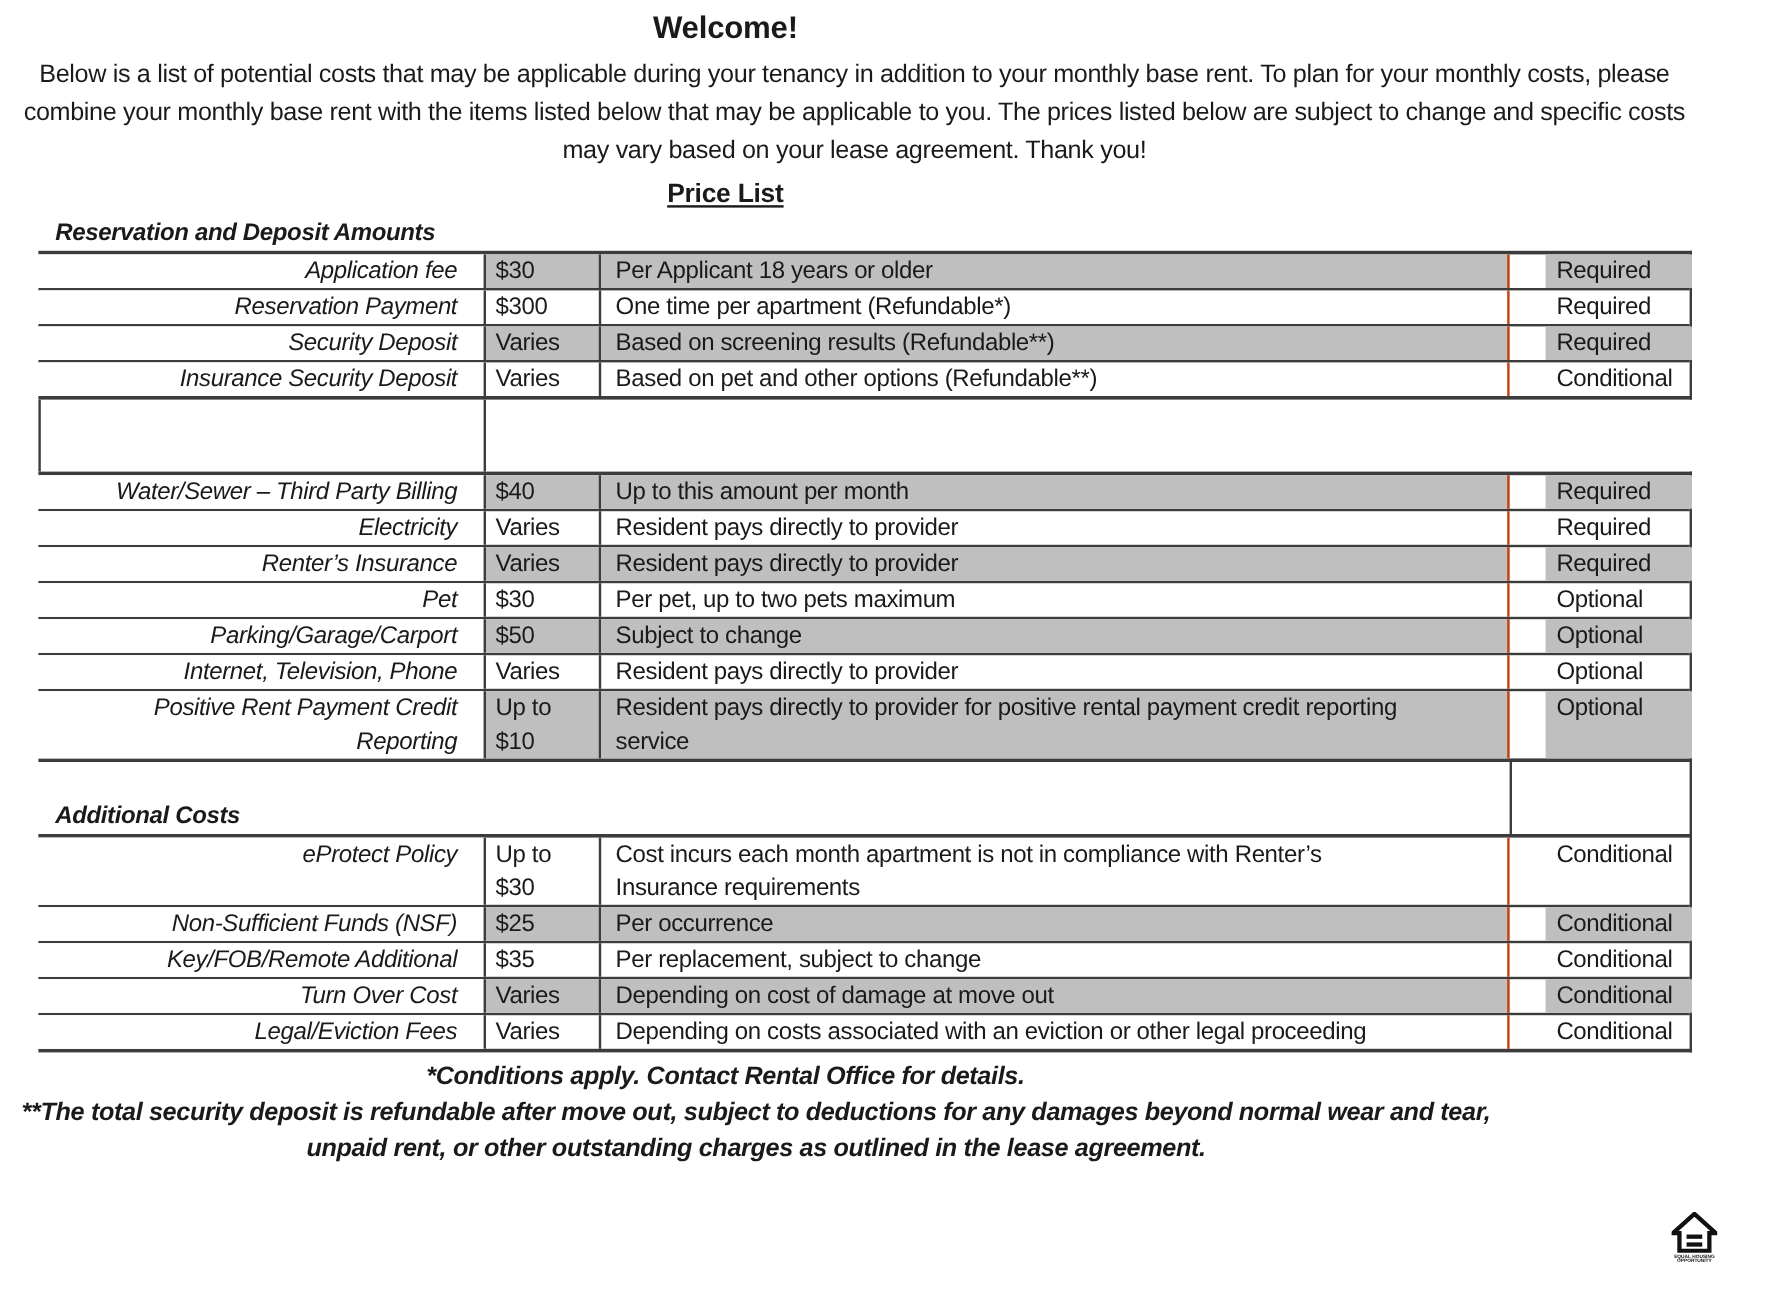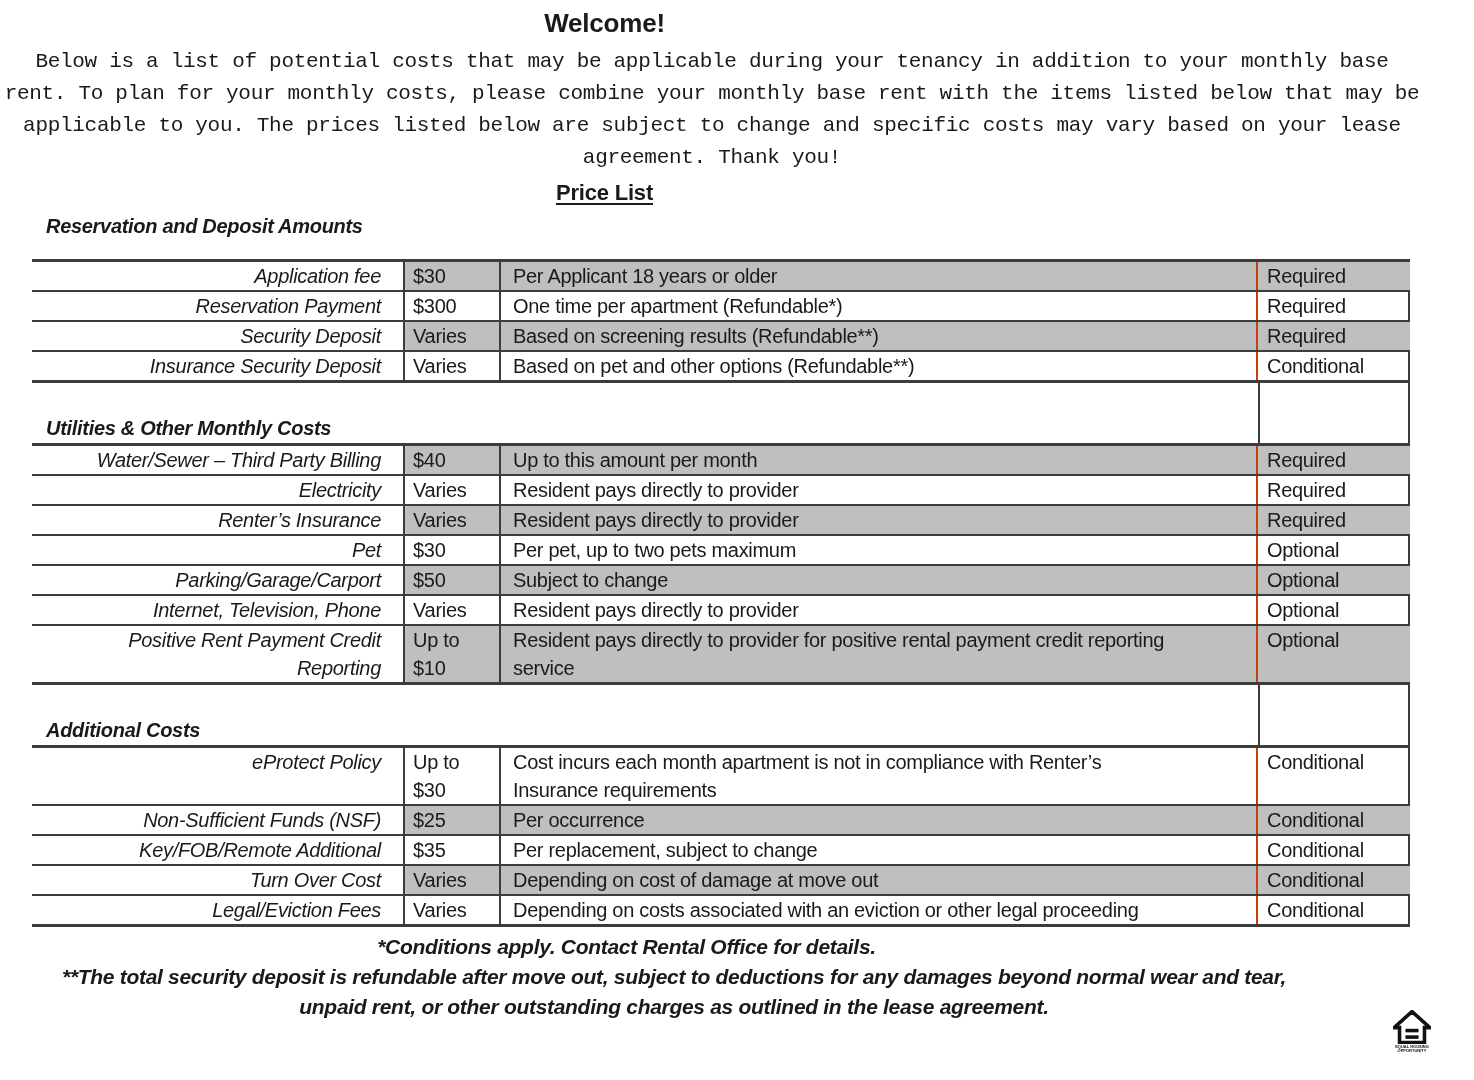--- a/index.html
+++ b/index.html
@@ -3,50 +3,50 @@
 <meta charset="utf-8">
 <style>
   * { margin:0; padding:0; box-sizing:border-box; }
   html,body { width:1474px; height:1080px; background:#ffffff; overflow:hidden;
               font-family:"Liberation Sans", sans-serif; color:#1a1a1a; }
   .page { position:relative; width:1209px; height:1080px; padding-top:8px; }
 
   
   .doc-title { text-align:center; font-size:26px; font-weight:700; line-height:30px; letter-spacing:-0.2px; }
   .intro { width:1424px; margin:8px auto 0 auto; text-align:center; font-size:21px;
-           line-height:32px; letter-spacing:-0.3px; font-weight:400;font-family:Liberation Mono, monospace; }
+           line-height:32px; letter-spacing:-0.3px; font-weight:400; }
   .list-title { text-align:center; margin-top:6px; font-size:22px; font-weight:700;
                 letter-spacing:-0.2px; line-height:26px; }
   .list-title span { text-decoration:underline; text-underline-offset:3px; text-decoration-thickness:2px; }
 
   
   .content { margin:8px 0 0 32px; width:1380px; }
   .section-head { font-size:20px; font-weight:700; font-style:italic; letter-spacing:-0.3px;
                   line-height:24px; padding-left:14px; }
-  .section-head.first { margin-bottom:21px; }
+  .section-head.first { margin-bottom:3px; }
 
   .price-table { width:1378px; border-top:3px solid #3c3c3c; border-bottom:3px solid #3c3c3c;
                  border-right:2px solid #3c3c3c; }
   .row { display:grid; grid-template-columns:373px 96px 757px 152px; }
   .row + .row { border-top:2px solid #3c3c3c; }
   .cell { font-size:20px; line-height:28px; letter-spacing:-0.3px; min-height:28px; }
   .c-label  { text-align:right; font-style:italic; padding:0 22px 0 33px; border-right:2px solid #3c3c3c; background:#fff; }
   .c-price  { padding:0 12px 0 8px;  border-right:2px solid #3c3c3c; }
   .c-desc   { padding:0 75px 0 12px; border-right:2px solid #c2410c; }
-  .c-status { padding:0 6px 0 9px; }
+  .c-status { padding:0 6px 0 9px;margin-left:30px; }
   .row.shaded .c-price, .row.shaded .c-desc, .row.shaded .c-status { background:#bfbfbf; }
 
   
   .section-gap { display:grid; grid-template-columns:373px 96px 757px 152px; height:60px; width:1378px; }
   .gap-left { grid-column:1 / 4; display:flex; align-items:flex-end; padding-bottom:3px; }
   .gap-status { border-left:2px solid #3c3c3c; border-right:2px solid #3c3c3c; }
 
   
   .footnotes { margin-top:5px; text-align:center; font-style:italic; font-weight:700;
-               font-size:21px; line-height:30px; letter-spacing:-0.3px;margin-left:44px; }
+               font-size:21px; line-height:30px; letter-spacing:-0.3px; }
   .footnote-2 { width:1260px; margin:0 auto; }
 
   
   .eho { position:absolute; left:1391px; top:1010px; width:42px; text-align:center; }
   .eho svg { display:block; margin:0 auto; }
   .eho .caption { font-size:4px; line-height:4px; font-weight:700; letter-spacing:0;
                   color:#111; white-space:normal; width:34px; margin:1px auto 0 auto; }
 </style>
 </head>
 <body>
@@ -81,23 +81,20 @@
       </div>
       <div class="row">
         <div class="cell c-label">Insurance Security Deposit</div>
         <div class="cell c-price">Varies</div>
         <div class="cell c-desc">Based on pet and other options (Refundable**)</div>
         <div class="cell c-status">Conditional</div>
       </div>
     </div>
 
     <div class="section-gap">
-      <div class="gap-left">
-        <div class="section-head">Utilities &amp; Other Monthly Costs</div>
-      </div>
       <div class="gap-status"></div>
     </div>
 
     <div class="price-table">
       <div class="row shaded">
         <div class="cell c-label">Water/Sewer – Third Party Billing</div>
         <div class="cell c-price">$40</div>
         <div class="cell c-desc">Up to this amount per month</div>
         <div class="cell c-status">Required</div>
       </div>

